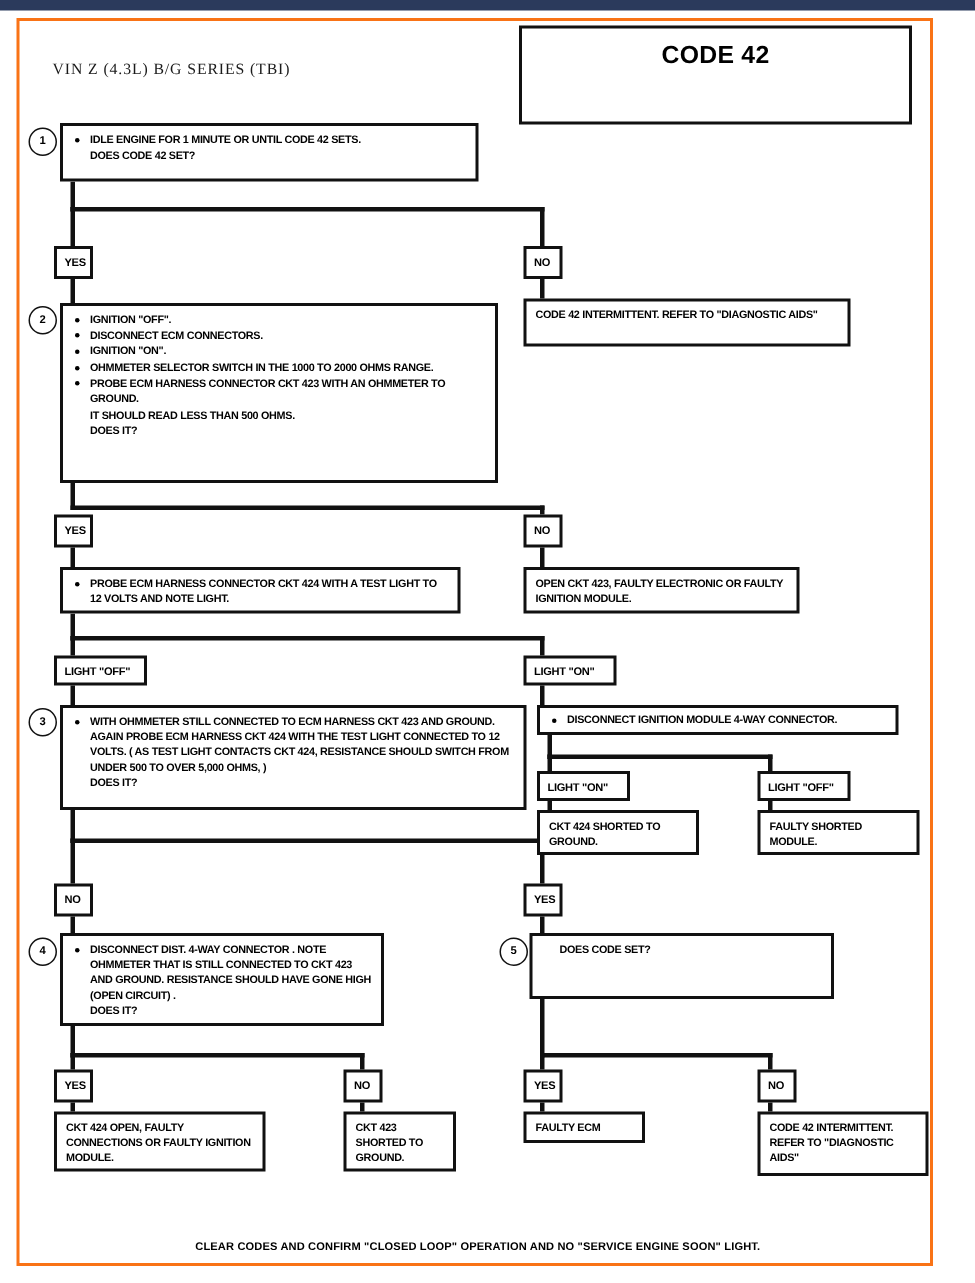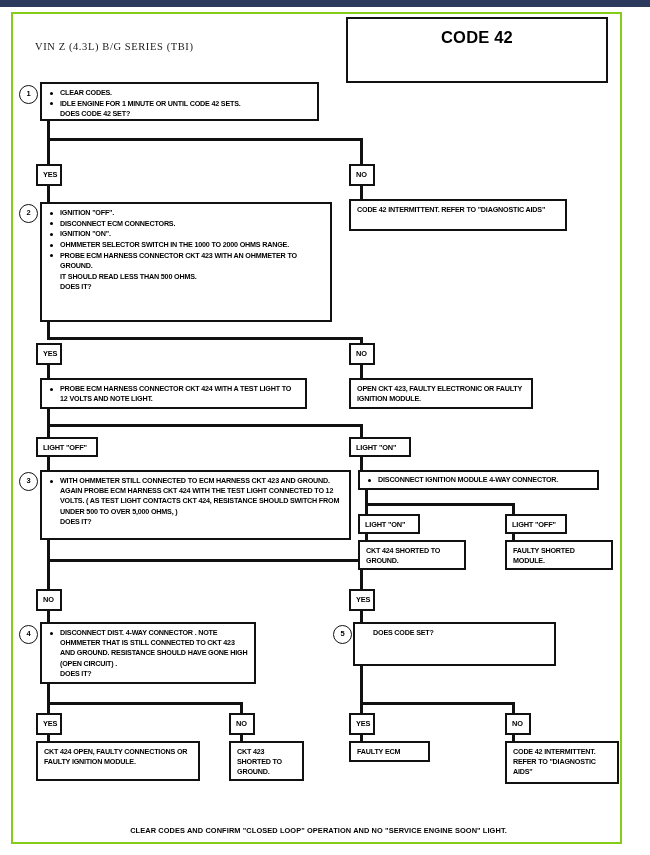--- a/index.html
+++ b/index.html
@@ -19,21 +19,21 @@
   #top-strip {
     position: absolute;
     left: 0; top: 0;
     width: 650px; height: 7px;
     background: #2b3a5c;
   }
   #page-frame {
     position: absolute;
     left: 11px; top: 12px;
     width: 611px; height: 832px;
-    border: 2px solid #84cc16;
+    border: 2px solid #f97316;
     background: #ffffff;
     box-sizing: border-box;
   }
 
   
   .node {
     position: absolute;
     box-sizing: border-box;
     border: 2px solid #111111;
     background: #ffffff;
@@ -152,21 +152,20 @@
   <div id="header-label">VIN Z (4.3L) B/G SERIES (TBI)</div>
 
   <div class="title-box" style="left:333px; top:3px; width:262px; height:66px;">
     <div class="title-main">CODE 42</div>
   </div>
 
   <div class="step-circle" style="left:6px; top:71px;">1</div>
 
   <div class="node instr" style="left:27px; top:68px; width:279px; height:39px;">
     <ul class="bullets">
-      <li>CLEAR CODES.</li>
       <li>IDLE ENGINE FOR 1 MINUTE OR UNTIL CODE 42 SETS.</li>
       <li class="nobullet">DOES CODE 42 SET?</li>
     </ul>
   </div>
 
   <div class="line" style="left:34px; top:107px; width:3px; height:20px;"></div>
   <div class="line" style="left:34px; top:124px; width:316px; height:3px;"></div>
   <div class="line" style="left:34px; top:124px; width:3px; height:28px;"></div>
   <div class="line" style="left:347px; top:124px; width:3px; height:28px;"></div>
 
@@ -292,21 +291,21 @@
   <div class="line" style="left:499px; top:688px; width:3px; height:13px;"></div>
 
   <div class="node answer" style="left:336px; top:699px; width:26px; height:22px;">YES</div>
   <div class="node answer" style="left:492px; top:699px; width:26px; height:22px;">NO</div>
 
   <div class="line" style="left:34px; top:720px; width:3px; height:9px;"></div>
   <div class="line" style="left:227px; top:720px; width:3px; height:9px;"></div>
   <div class="line" style="left:347px; top:720px; width:3px; height:9px;"></div>
   <div class="line" style="left:499px; top:720px; width:3px; height:9px;"></div>
 
-  <div class="node result" style="left:23px; top:727px; width:164px; height:40px;">CKT 424 OPEN, FAULTY CONNECTIONS OR FAULTY IGNITION MODULE.</div>
+  <div class="node result" style="left:23px; top:727px; width:141px; height:40px;">CKT 424 OPEN, FAULTY CONNECTIONS OR FAULTY IGNITION MODULE.</div>
 
   <div class="node result" style="left:216px; top:727px; width:75px; height:40px;">CKT 423 SHORTED TO GROUND.</div>
 
   <div class="node result" style="left:336px; top:727px; width:81px; height:21px;">FAULTY ECM</div>
 
   <div class="node result" style="left:492px; top:727px; width:114px; height:43px;">CODE 42 INTERMITTENT. REFER TO "DIAGNOSTIC AIDS"</div>
 
   <div id="footer-note">CLEAR CODES AND CONFIRM "CLOSED LOOP" OPERATION AND NO "SERVICE ENGINE SOON" LIGHT.</div>
 
 </div>

